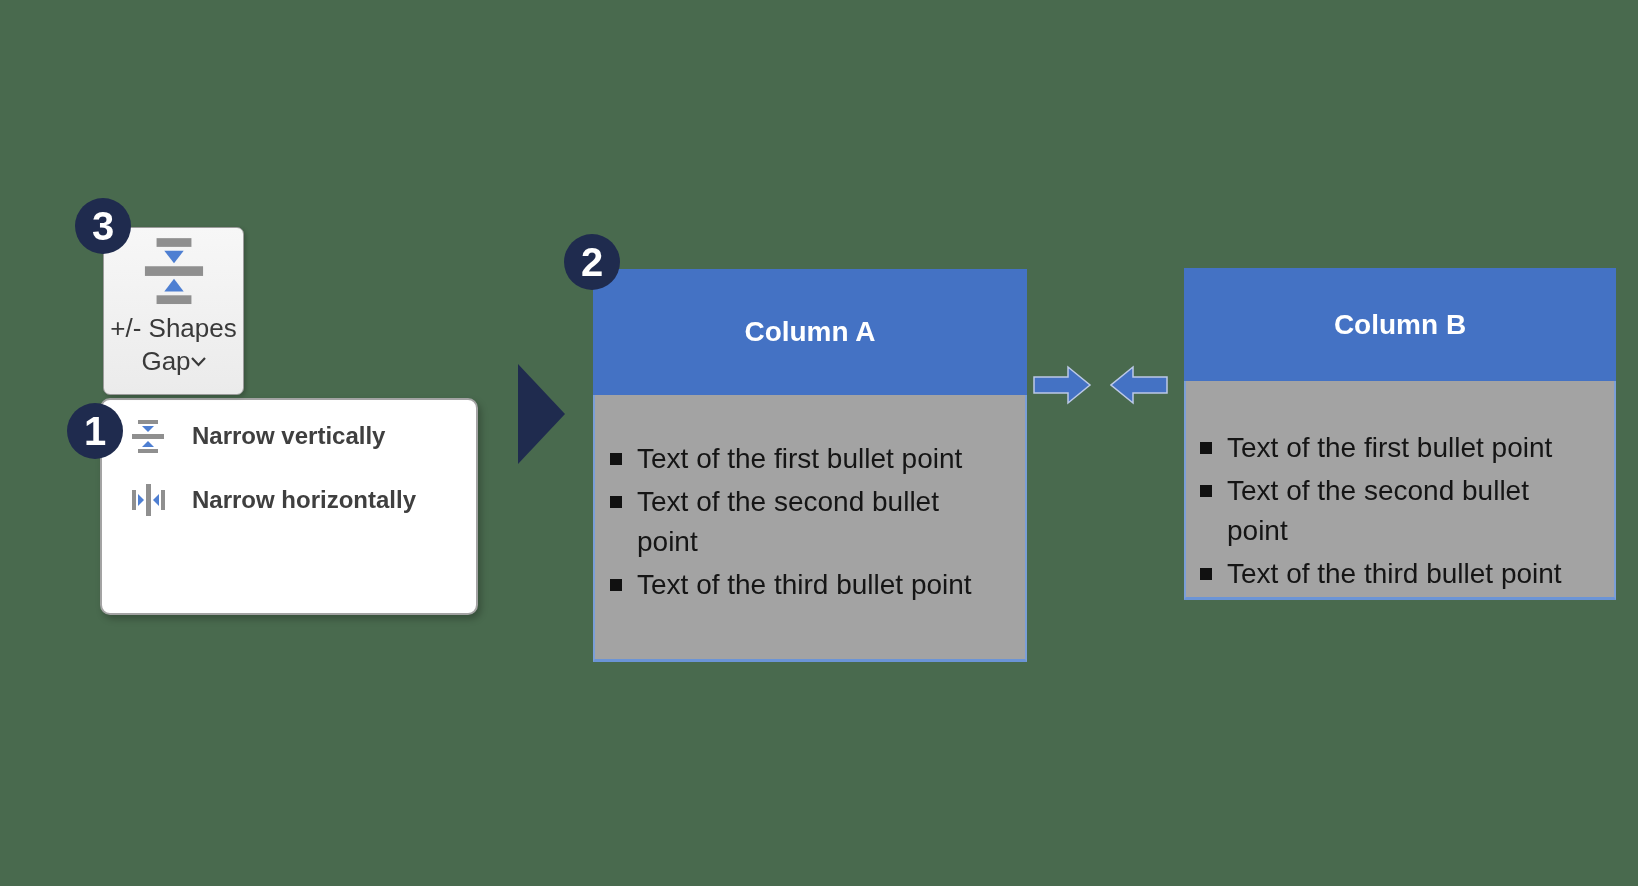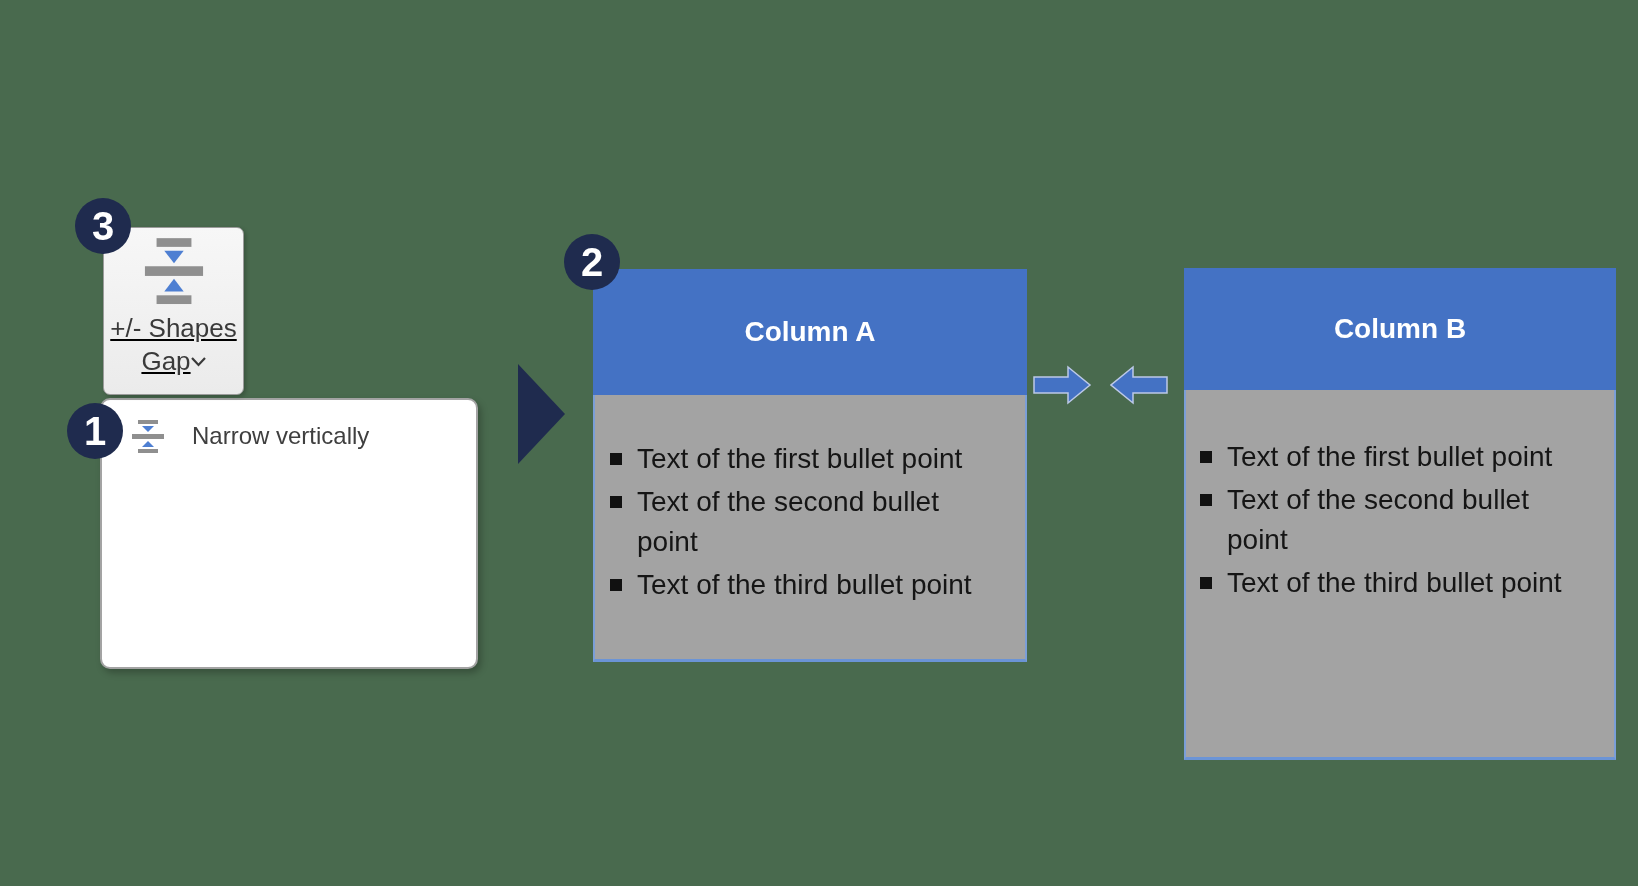--- a/index.html
+++ b/index.html
@@ -17,34 +17,34 @@
     display:flex;align-items:center;justify-content:center;
     font-size:40px;font-weight:600;z-index:9;
   }
 
   
   .gap-button{
     left:103px;top:227px;width:139px;height:166px;
     background:linear-gradient(#f7f7f7,#ebebeb);
     border:1px solid #9b9b9b;border-radius:7px;
     box-shadow:2px 2px 4px rgba(0,0,0,0.22);
-    z-index:5;display:flex;flex-direction:column;align-items:center;text-decoration:underline;
+    z-index:5;display:flex;flex-direction:column;align-items:center;
   }
   .gap-button .btn-icon{margin-top:8px;}
   .btn-label{
     color:#3a3a3a;font-size:26px;line-height:33px;text-align:center;white-space:nowrap;
   }
   .btn-label-row{display:flex;align-items:center;color:#3a3a3a;font-size:26px;line-height:33px;}
 
   
   .dropdown{
-    left:100px;top:398px;width:378px;height:271px;
+    left:100px;top:398px;width:378px;height:217px;
     background:#ffffff;border:2px solid #a3a3a3;border-radius:10px;
     box-shadow:3px 4px 7px rgba(0,0,0,0.25);
-    z-index:4;box-sizing:border-box;padding-top:4px;
+    z-index:4;box-sizing:border-box;padding-top:4px;font-weight:bold;
   }
   .menu-item{
     height:64px;display:flex;align-items:center;padding-left:28px;cursor:default;
   }
   .menu-item .mi-icon{width:36px;height:36px;flex:0 0 36px;}
   .menu-item .mi-label{
     margin-left:26px;color:#3f3f3f;font-size:24px;white-space:nowrap;
   }
 
   
@@ -66,21 +66,21 @@
   .col-body ul{list-style:none;margin:0;}
   .col-body li{
     position:relative;font-size:28px;line-height:40px;color:#151515;margin-bottom:3px;
   }
   .col-body li::before{
     content:"";position:absolute;left:-27px;top:14px;width:12px;height:12px;background:#111111;
   }
   #column-a{left:593px;top:269px;width:434px;height:393px;}
   #column-a .col-header{height:126px;}
   #column-a .col-body ul{padding:44px 32px 0 42px;}
-  #column-b{left:1184px;top:268px;width:432px;height:492px;}
+  #column-b{left:1184px;top:268px;width:432px;height:332px;}
   #column-b .col-header{height:122px;}
   #column-b .col-body ul{padding:47px 32px 0 41px;}
 
   
   .conv-arrow{z-index:3;}
   #arrow-right{left:1033px;top:365px;}
   #arrow-left{left:1110px;top:365px;}
 </style>
 </head>
 <body>
@@ -112,20 +112,30 @@
     <svg class="mi-icon" viewBox="0 0 36 36">
       <rect x="8" y="2" width="20" height="4" fill="#8f8f8f"></rect>
       <polygon points="12,8 24,8 18,14" fill="#4e7fd2"></polygon>
       <rect x="2" y="16" width="32" height="5" fill="#8f8f8f"></rect>
       <polygon points="18,23 24,29 12,29" fill="#4e7fd2"></polygon>
       <rect x="8" y="31" width="20" height="4" fill="#8f8f8f"></rect>
     </svg>
     <span class="mi-label">Narrow vertically</span>
   </div>
 
+  <div class="menu-item">
+    <svg class="mi-icon" viewBox="0 0 36 36">
+      <rect x="2" y="8" width="4" height="20" fill="#8f8f8f"></rect>
+      <polygon points="8,12 8,24 14,18" fill="#4e7fd2"></polygon>
+      <rect x="16" y="2" width="5" height="32" fill="#8f8f8f"></rect>
+      <polygon points="29,12 29,24 23,18" fill="#4e7fd2"></polygon>
+      <rect x="31" y="8" width="4" height="20" fill="#8f8f8f"></rect>
+    </svg>
+    <span class="mi-label">Narrow horizontally</span>
+  </div>
 
 
 
 </div>
 
 <div class="abs badge" style="left:67px;top:403px;">
   <span>1</span>
 </div>
 
 <svg class="abs nav-triangle" viewBox="0 0 47 100">

